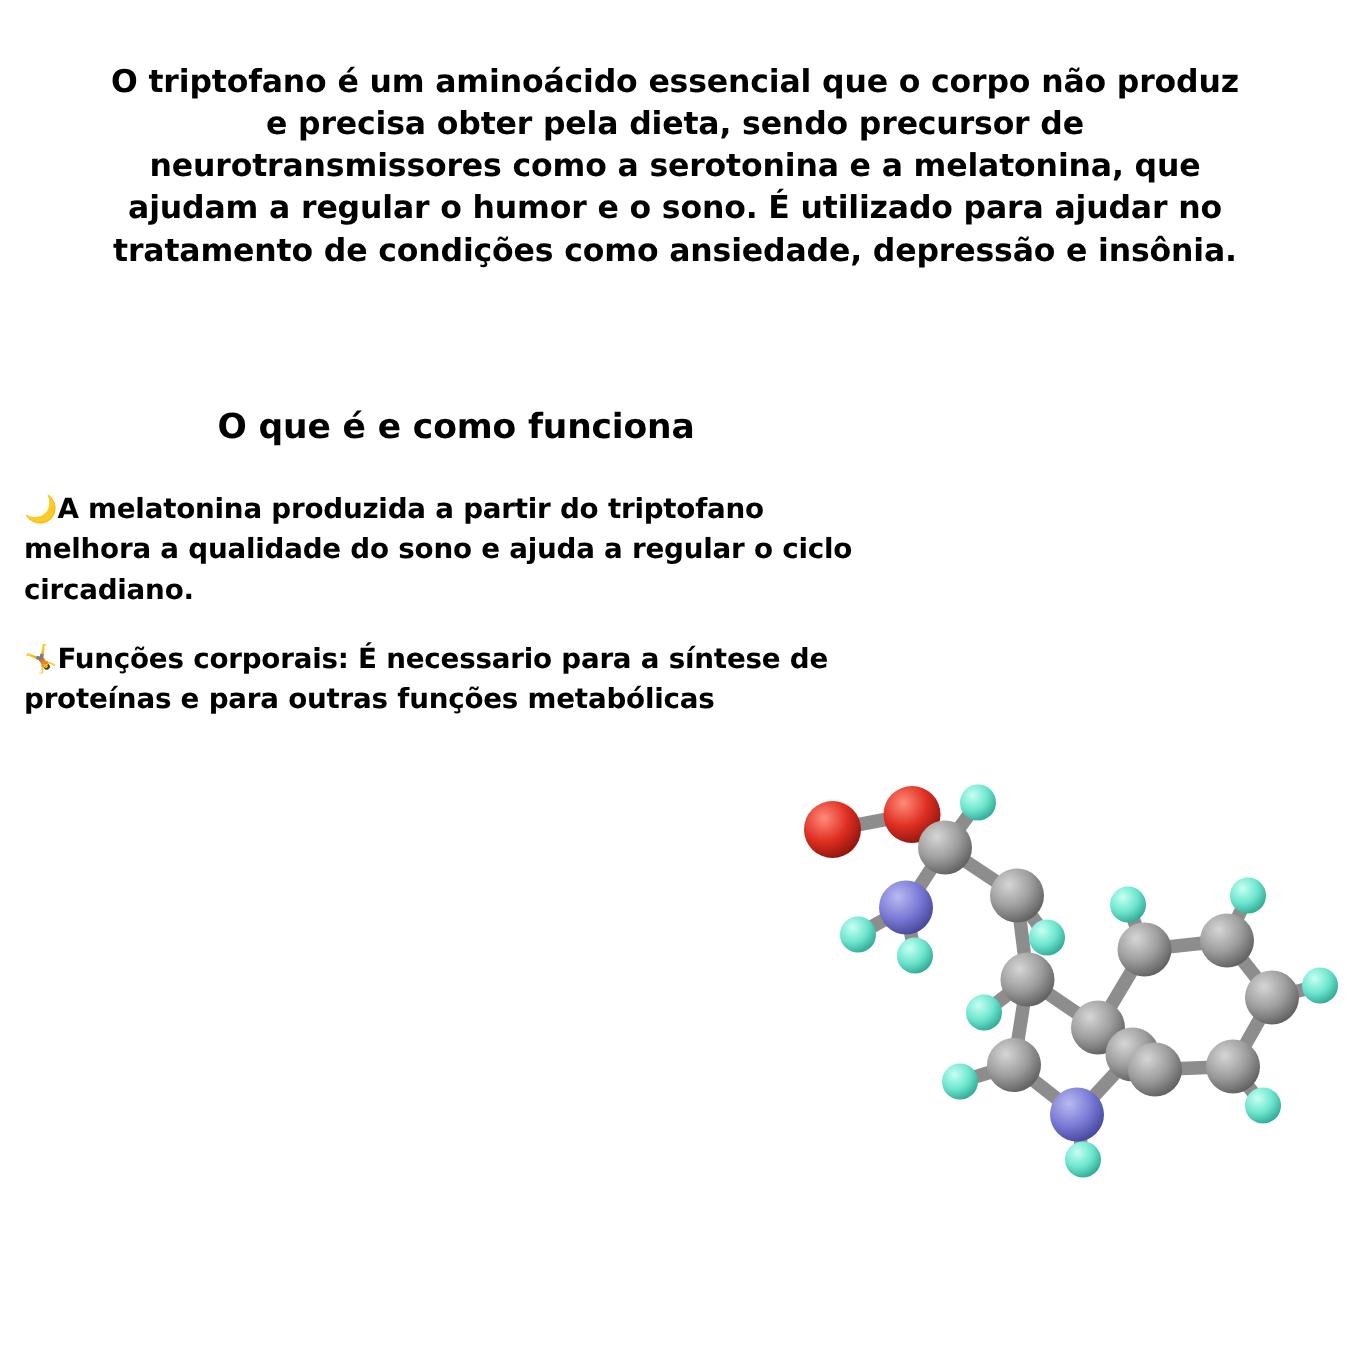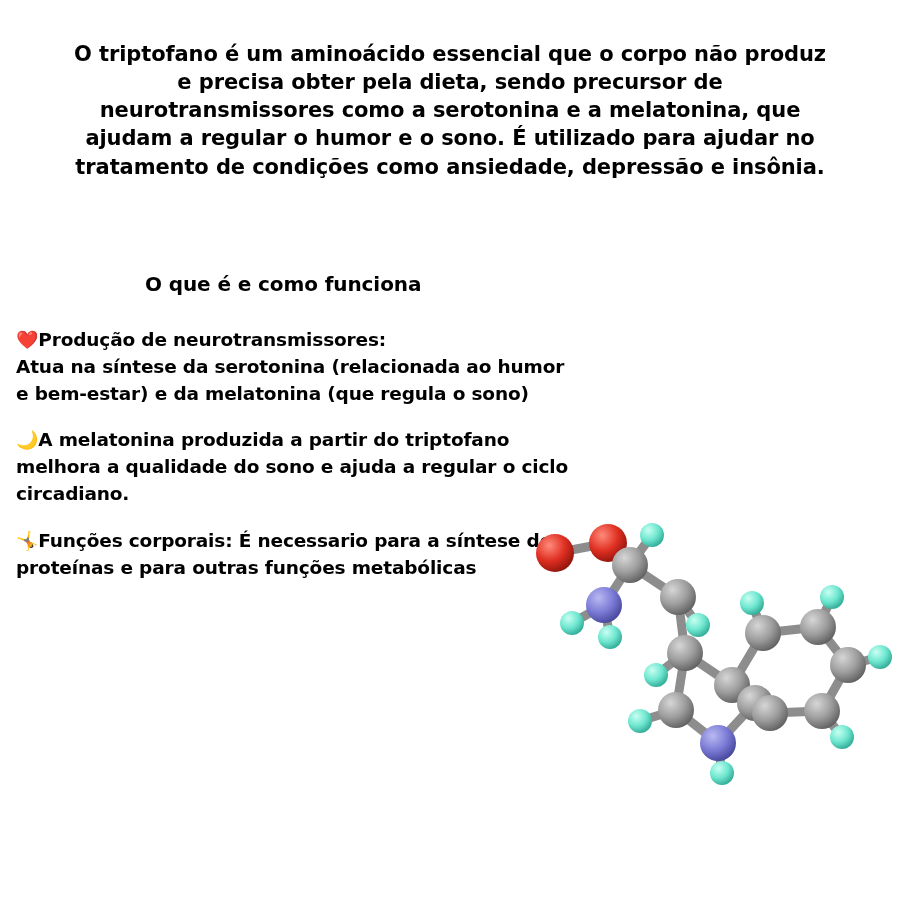--- a/index.html
+++ b/index.html
@@ -36,21 +36,21 @@
     letter-spacing: -0.1px;
     color: #000000;
   }
 
   
   .subtitle {
     position: absolute;
     top: 272px;
     left: 145px;
     font-weight: bold;
-    font-size: 20px;
+    font-size: 23px;
     color: #000000;
     letter-spacing: -0.1px;
   }
 
   
   .body-list {
     position: absolute;
     top: 327px;
     left: 16px;
     width: 560px;
@@ -87,23 +87,20 @@
 <body>
 
 <div class="page">
 
   <div class="headline">O triptofano é um aminoácido essencial que o corpo não produz e precisa obter pela dieta, sendo precursor de neurotransmissores como a serotonina e a melatonina, que ajudam a regular o humor e o sono. É utilizado para ajudar no tratamento de condições como ansiedade, depressão e insônia.</div>
 
   <div class="subtitle">O que é e como funciona</div>
 
   <div class="body-list">
 
-    <div class="item">
-      <p class="item-text"><span class="emoji">❤️</span><span>Produção de neurotransmissores:<br>Atua na síntese da serotonina (relacionada ao humor e bem-estar) e da melatonina (que regula o sono)</span></p>
-    </div>
 
 
     <div class="item">
       <p class="item-text"><span class="emoji">🌙</span><span>A melatonina produzida a partir do triptofano melhora a qualidade do sono e ajuda a regular o ciclo circadiano.</span></p>
     </div>
 
 
     <div class="item">
       <p class="item-text"><span class="emoji">🤸</span><span>Funções corporais: É necessario para a síntese de proteínas e para outras funções metabólicas</span></p>
     </div>

